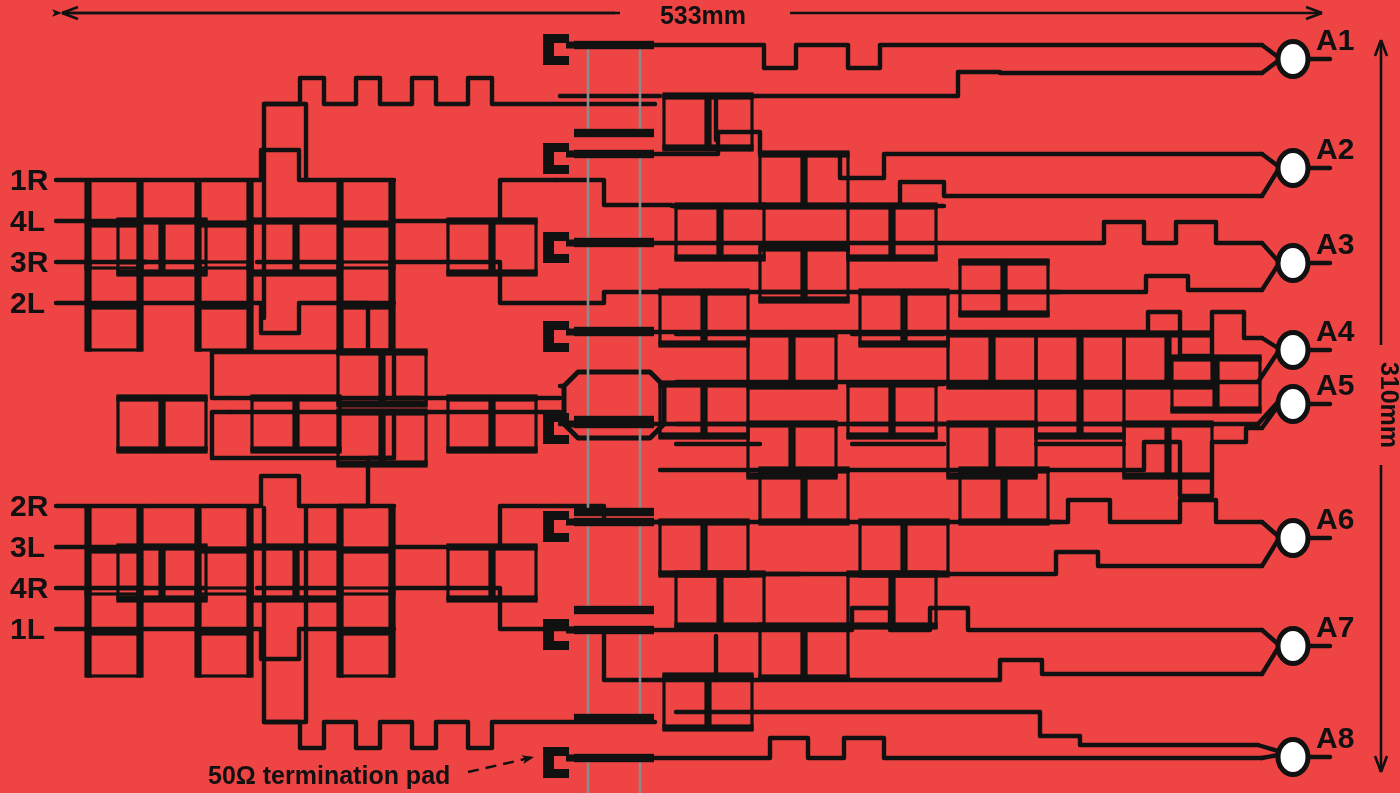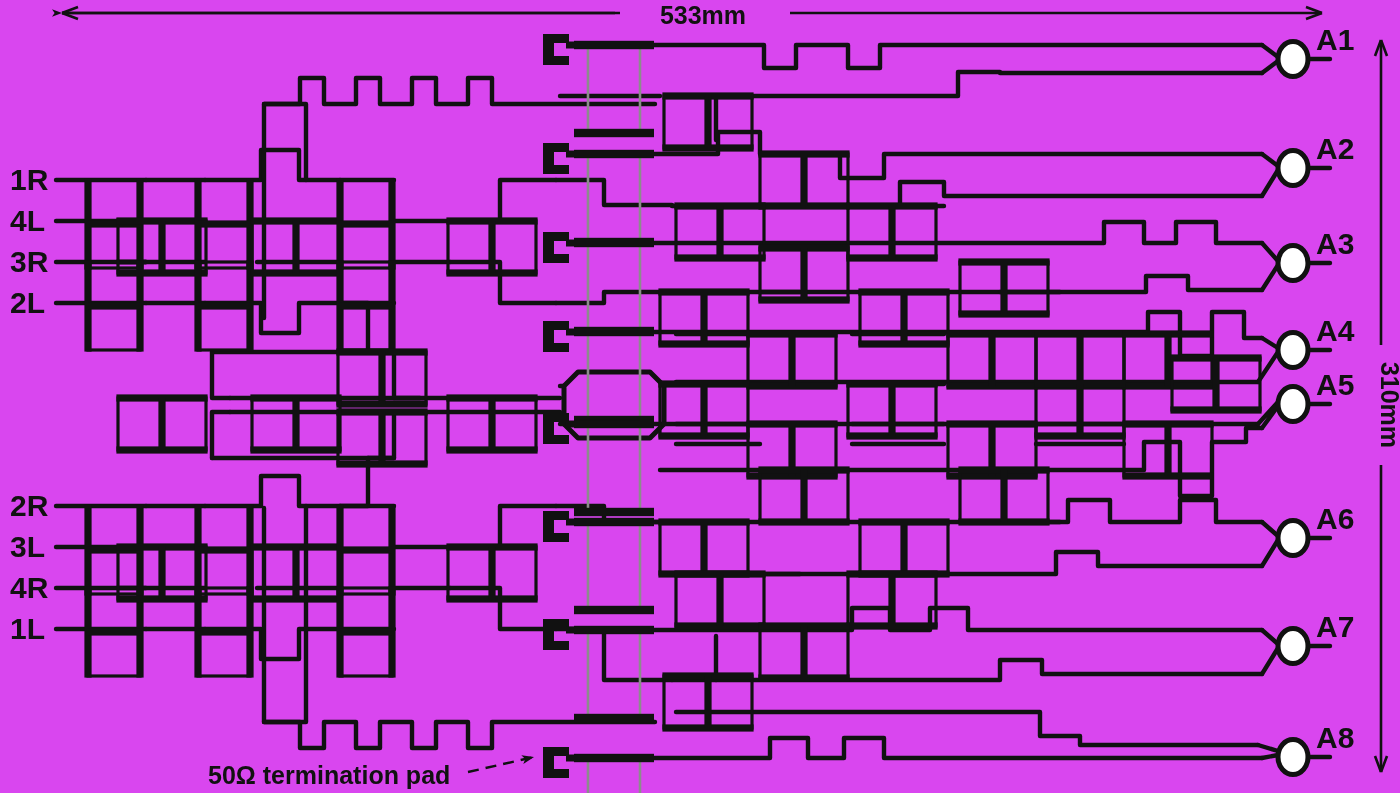--- a/index.html
+++ b/index.html
@@ -2,21 +2,21 @@
 <html><head>
 <meta charset="utf-8">
 <title>Butler Matrix Layout</title>
 <style>
   html,body{margin:0;padding:0;background:#ffffff;}
   body{
     width:1400px;height:793px;
     font-family:"Liberation Sans", sans-serif;
     overflow:hidden;position:relative;
   }
-  #root{position:relative;width:1400px;height:793px;background:#d946ef;}
+  #root{position:relative;width:1400px;height:793px;background:#ef4444;}
   svg{display:block;}
   .lbl{
     font-family:"Liberation Sans", sans-serif;
     font-weight:bold;
     fill:#111;
     font-size:29px;
   }
   .lbl-port{font-size:30px;}
   .lbl-dim{font-size:25px;}
   .lbl-term{font-size:25px;}

